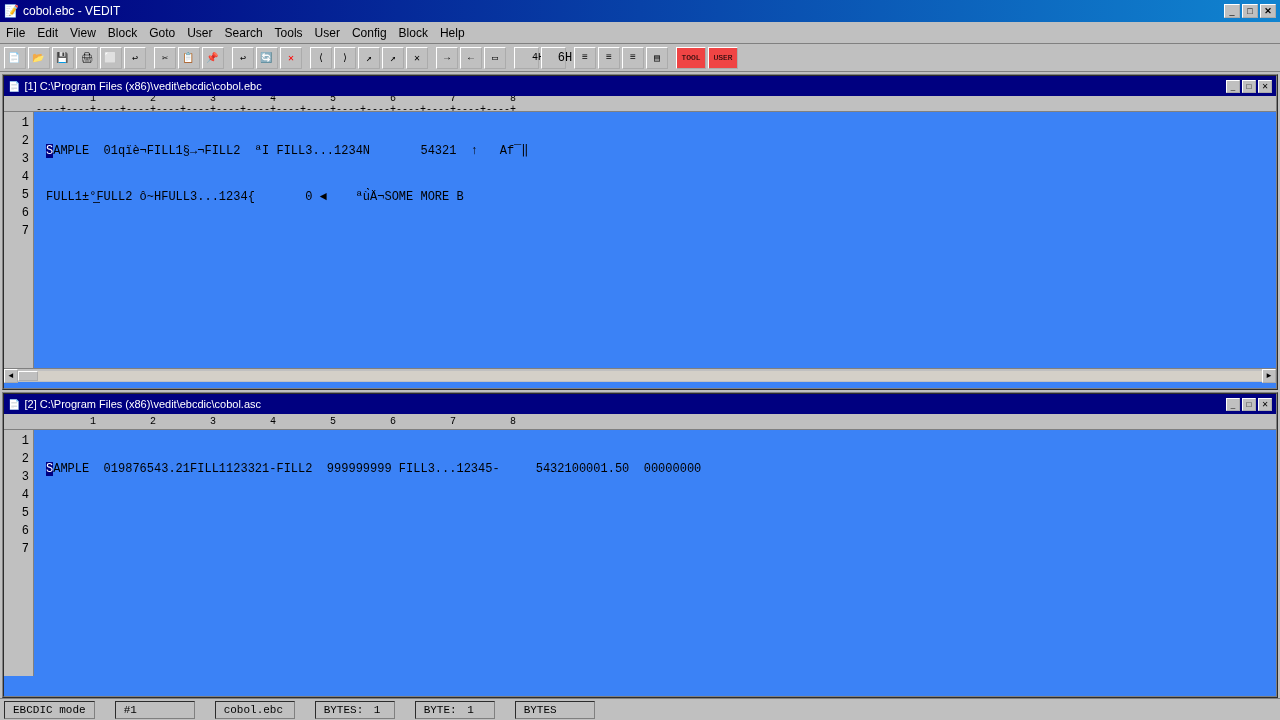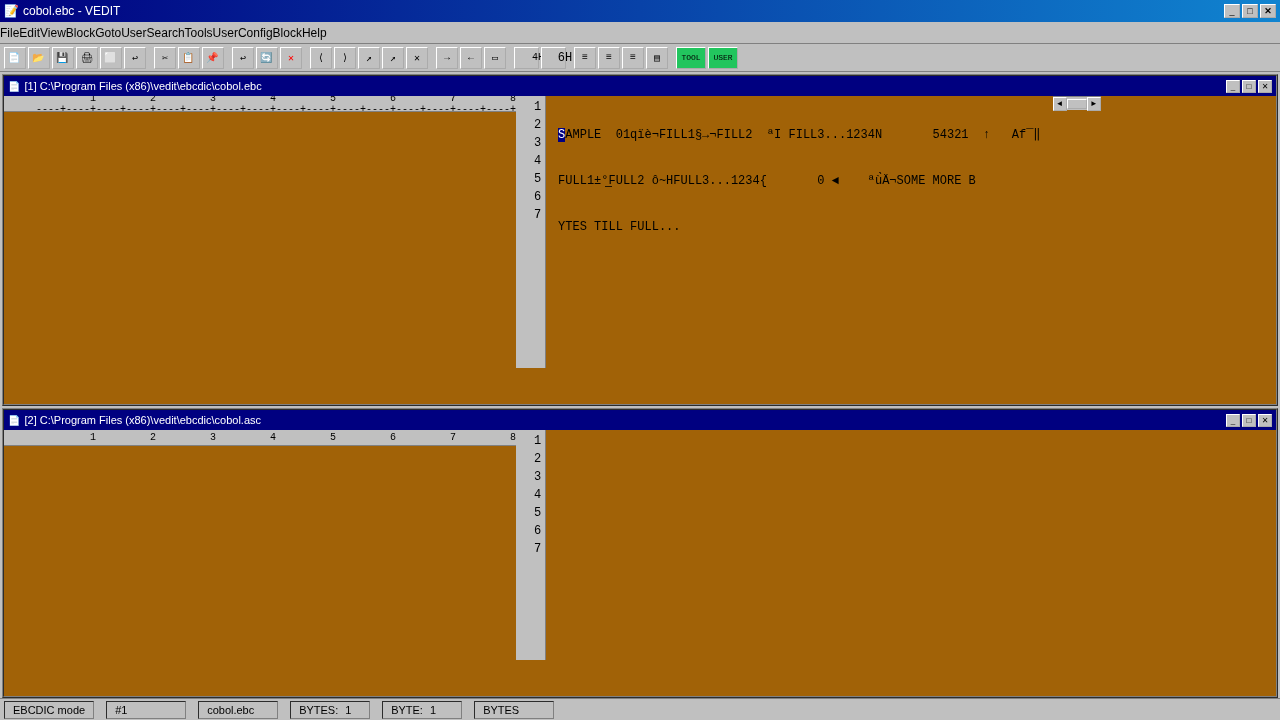--- a/index.html
+++ b/index.html
@@ -50,21 +50,21 @@
     #menu-bar {
       background: #c0c0c0;
       height: 22px;
       display: flex;
       align-items: center;
       border-bottom: 1px solid #808080;
       font-family: Arial, sans-serif;
       font-size: 12px;
     }
     .menu-item {
-      padding: 2px 0;
+      padding: 2px 6px;
       cursor: pointer;
     }
 
     
     #toolbar {
       background: #c0c0c0;
       height: 28px;
       display: flex;
       align-items: center;
       padding: 2px 4px;
@@ -82,21 +82,21 @@
       cursor: pointer;
       font-size: 10px;
     }
     .tb-sep {
       width: 4px;
       height: 22px;
     }
     .tb-btn-wide {
       width: 30px;
       height: 22px;
-      background: #22c55e;
+      background: #ef4444;
       border: 1px outset #ffffff;
       display: flex;
       align-items: center;
       justify-content: center;
       cursor: pointer;
       font-size: 9px;
     }
 
     
     #tab-bar {
@@ -246,22 +246,23 @@
       font-size: 11px;
       padding: 0 4px;
       position: absolute;
       bottom: 0;
       left: 0;
       right: 0;
     }
     .status-segment {
       padding: 2px 8px;
       border: 1px inset #808080;
-      margin-right: 12px;
+      margin-right: 20px;
       min-width: 80px;
+      font-family: Liberation Mono, monospace;
     }
 
     
     #main-area {
       position: absolute;
       top: 72px;
       left: 0;
       right: 0;
       bottom: 22px;
       display: flex;
@@ -273,21 +274,22 @@
       flex: 1;
       display: flex;
       flex-direction: column;
       margin: 2px 2px 0 2px;
       border: 2px ridge #808080;
     }
 
     .editor-inner {
       flex: 1;
       display: flex;
-      background: #a16207;
+      flex-direction: column;
+      background: #3b82f6;
       overflow: hidden;
     }
 
     .cursor-highlight {
       background-color: #000080;
       color: white;
       display: inline;
     }
   </style>
 </head>
@@ -388,21 +390,20 @@
           <div class="line-num">2</div>
           <div class="line-num">3</div>
           <div class="line-num">4</div>
           <div class="line-num">5</div>
           <div class="line-num">6</div>
           <div class="line-num">7</div>
         </div>
         <div class="text-content">
           <div class="text-line"><span class="cursor-highlight">S</span>AMPLE  01qïè¬FILL1§→¬FILL2  ªI FILL3...1234N       54321  ↑   Af¯‖</div>
           <div class="text-line">FULL1±°̲FULL2 ô~HFULL3...1234{       0 ◄    ªù̀Ä¬SOME MORE B</div>
-          <div class="text-line">YTES TILL FULL...</div>
           <div class="text-line"></div>
           <div class="text-line"></div>
           <div class="text-line"></div>
         </div>
       </div>
 
       <div class="hscroll">
         <div class="hscroll-btn">◄</div>
         <div class="hscroll-track">
           <div class="hscroll-thumb"></div>
@@ -432,20 +433,21 @@
         <div class="line-numbers">
           <div class="line-num">1</div>
           <div class="line-num">2</div>
           <div class="line-num">3</div>
           <div class="line-num">4</div>
           <div class="line-num">5</div>
           <div class="line-num">6</div>
           <div class="line-num">7</div>
         </div>
         <div class="text-content">
+          <div class="text-line"><span class="cursor-highlight">S</span>AMPLE  019876543.21FILL1123321-FILL2  999999999 FILL3...12345-     5432100001.50  00000000</div>
           <div class="text-line"></div>
           <div class="text-line"></div>
           
           
           
         </div>
       </div>
 
     </div>
   </div>

